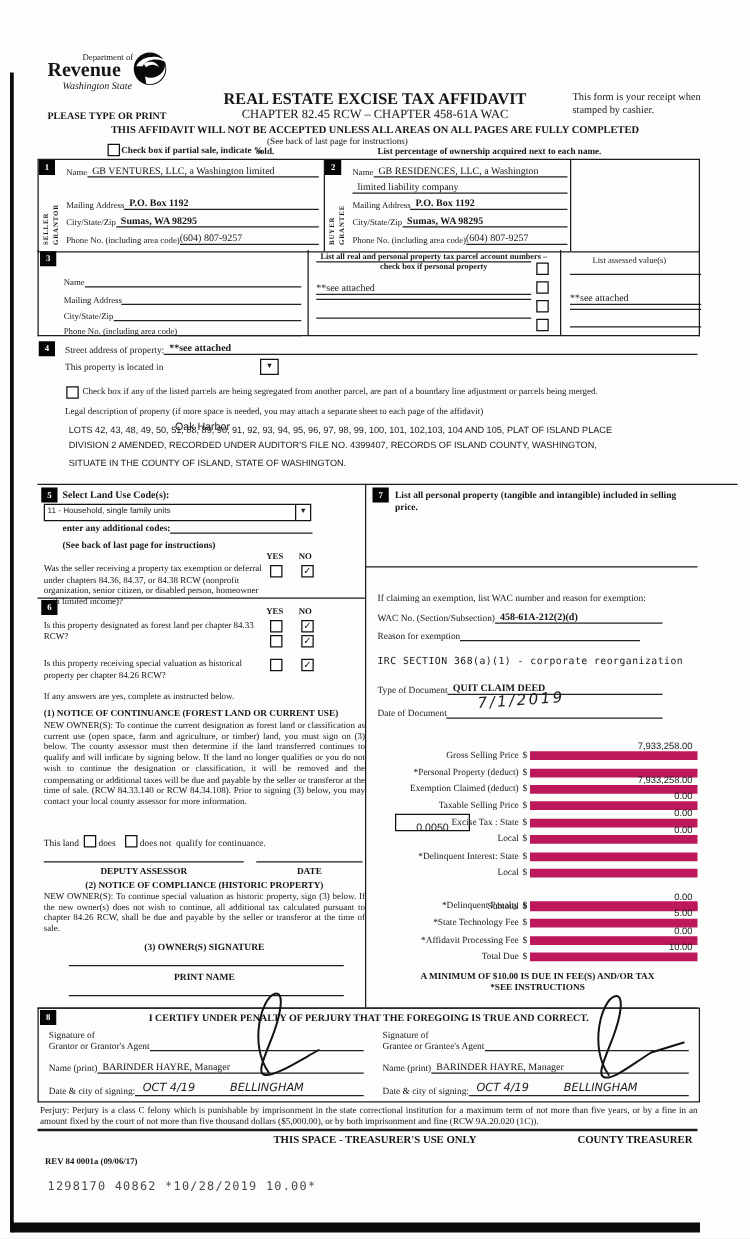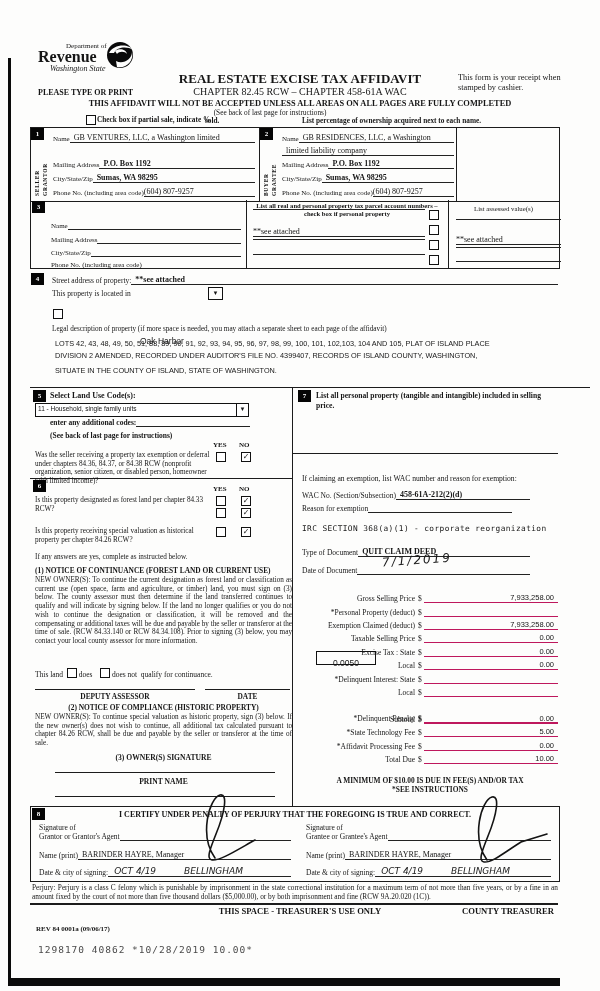--- a/index.html
+++ b/index.html
@@ -23,21 +23,21 @@
        text-align:center;font-family:"DejaVu Sans",sans-serif;vertical-align:-1px;background:#fff;}
   .vlab{position:absolute;writing-mode:vertical-rl;transform:rotate(180deg);
         font-size:5.5px;font-weight:bold;letter-spacing:0.7px;}
   .rule{position:absolute;background:#1c1c1c;height:1px;}
   .vrule{position:absolute;background:#1c1c1c;width:1px;}
   .q{position:absolute;font-size:7.2px;line-height:8.5px;width:180px;}
   .para{font-size:7.2px;line-height:8.7px;text-align:justify;}
   .money-row{position:absolute;left:302px;width:256px;display:flex;align-items:flex-end;}
   .money-label{width:113px;text-align:right;font-size:7.5px;white-space:nowrap;}
   .money-dollar{font-size:7.5px;padding:0 2px 0 3px;}
-  .money-line{flex:1;border-bottom:1px solid #be185d;text-align:right;line-height:9px;}
+  .money-line{flex:1;border-bottom:7px solid #be185d;text-align:right;line-height:9px;}
   .money-value{font-size:7.5px;font-family:"Liberation Sans","DejaVu Sans",sans-serif;padding-right:4px;}
   .ddbox{position:absolute;border:1.5px solid #111;background:#fff;display:flex;align-items:stretch;}
   .ddval{flex:1;font-family:"Liberation Sans","DejaVu Sans",sans-serif;font-size:6.5px;line-height:10px;padding-left:2px;white-space:nowrap;overflow:hidden;}
   .ddarr{width:11px;border-left:1.5px solid #111;text-align:center;font-size:6px;line-height:10px;}
   .sigsvg{position:absolute;z-index:3;}
 </style>
 </head>
 <body>
 
 <div class="page">
@@ -175,20 +175,21 @@
   <div class="frow" style="left:52px;top:272px;width:506px;">
     <span class="flabel" style="font-size:7.5px;">Street address of property:</span>
     <span class="fline"><span class="fval b">**see attached</span></span>
   </div>
   <div class="abs" style="left:52px;top:289px;font-size:7.5px;">This property is located in</div>
   <div class="abs fill" style="left:140px;top:288px;font-size:8.5px;margin-top:48px;">Oak Harbor</div>
   <div class="abs" style="left:208px;top:287px;width:13px;height:11px;border:1.5px solid #111;text-align:center;font-size:6px;line-height:10px;">
     <span>▼</span>
   </div>
   <span class="cbx" style="left:53px;top:309px;"></span>
+  <div class="abs" style="left:66px;top:309px;width:492px;font-size:7.2px;">Check box if any of the listed parcels are being segregated from another parcel, are part of a boundary line adjustment or parcels being merged.</div>
   <div class="abs" style="left:52px;top:325px;width:500px;font-size:7.2px;">Legal description of property (if more space is needed, you may attach a separate sheet to each page of the affidavit)</div>
   <div class="abs fill" style="left:55px;top:339px;width:500px;font-size:7.3px;">LOTS 42, 43, 48, 49, 50, 51, 88, 89, 90, 91, 92, 93, 94, 95, 96, 97, 98, 99, 100, 101, 102,103, 104 AND 105, PLAT OF ISLAND PLACE</div>
   <div class="abs fill" style="left:55px;top:351px;width:500px;font-size:7.3px;">DIVISION 2 AMENDED, RECORDED UNDER AUDITOR'S FILE NO. 4399407, RECORDS OF ISLAND COUNTY, WASHINGTON,</div>
   <div class="abs fill" style="left:55px;top:366px;width:500px;font-size:7.3px;">SITUATE IN THE COUNTY OF ISLAND, STATE OF WASHINGTON.</div>
 
   <div class="rule" style="left:30px;top:387px;width:560px;"></div>
   <div class="vrule" style="left:292px;top:387px;height:419px;"></div>
   <div class="rule" style="left:292px;top:453px;width:266px;"></div>
   <div class="rule" style="left:30px;top:478px;width:262px;"></div>
   <div class="rule" style="left:30px;top:806px;width:528px;"></div>

